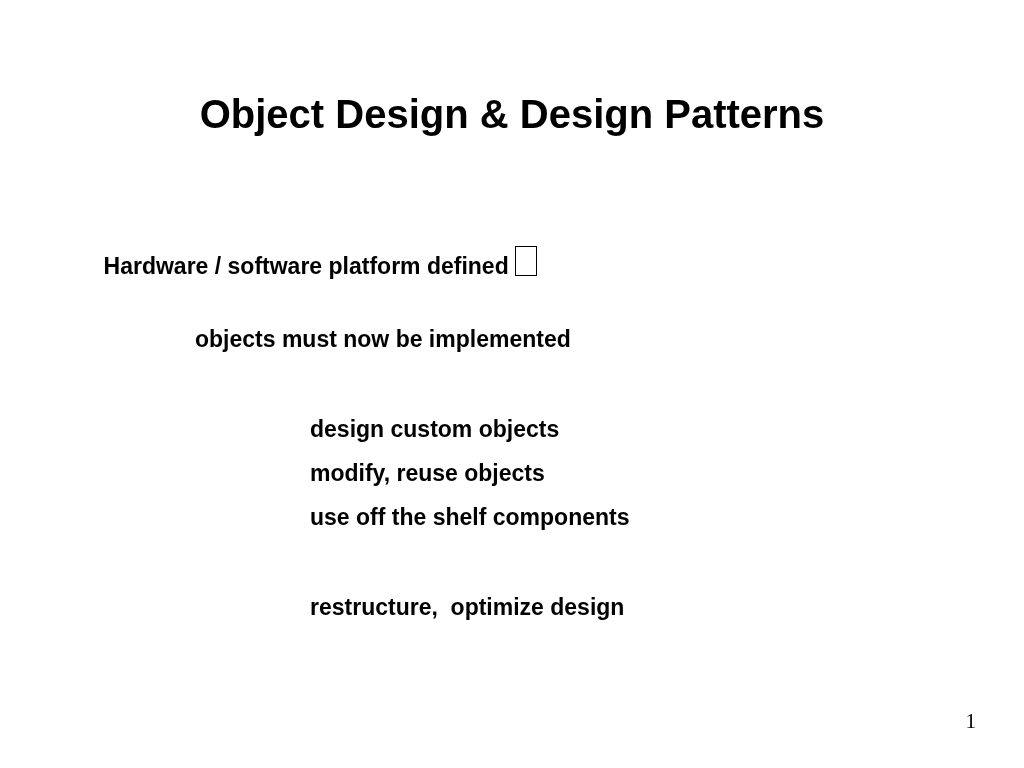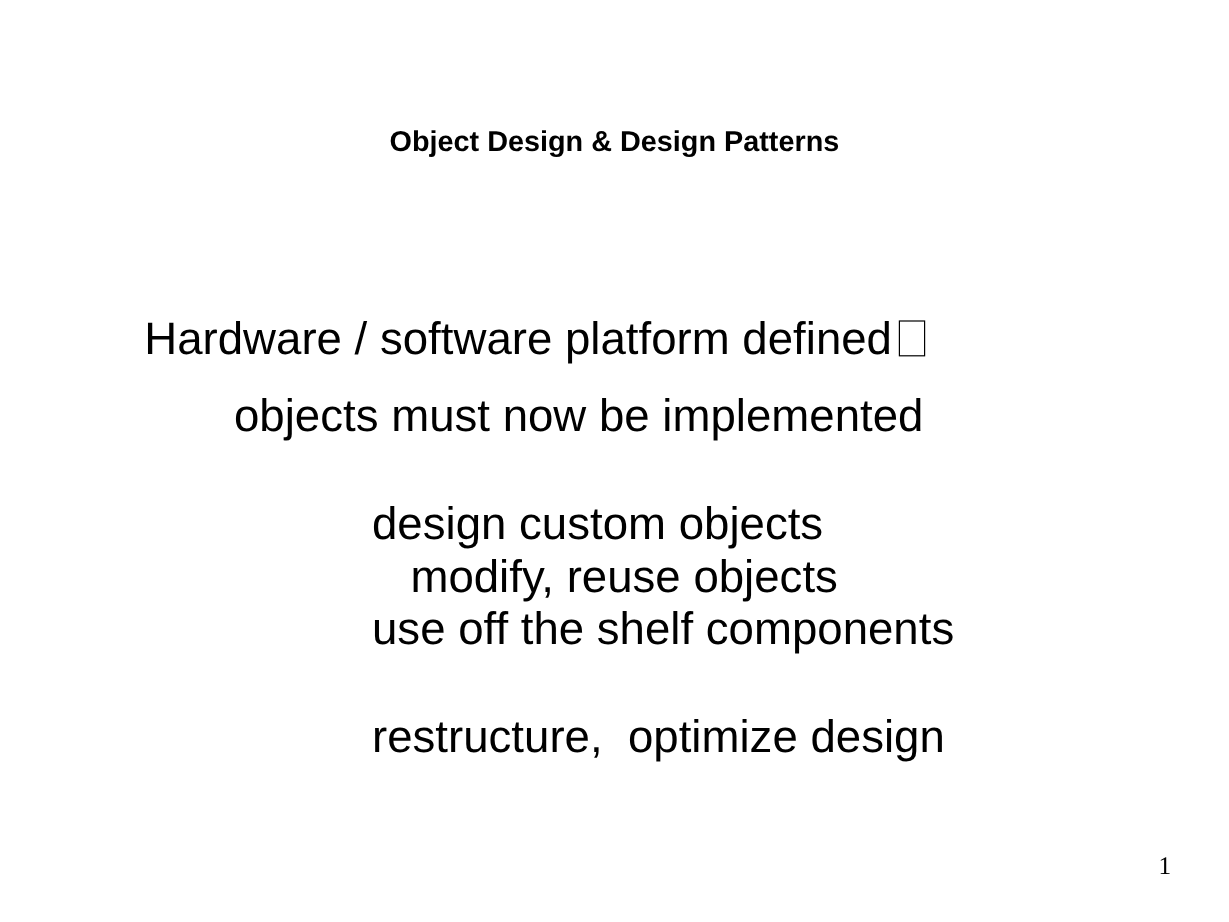--- a/index.html
+++ b/index.html
@@ -14,37 +14,37 @@
       overflow: hidden;
     }
     .slide {
       width: 1024px;
       height: 768px;
       position: relative;
       box-sizing: border-box;
     }
     .title {
       position: absolute;
-      top: 105px;
+      top: 92px;
       left: 0;
       width: 1024px;
       text-align: center;
-      font-size: 24px;
+      font-size: 40px;
       font-weight: bold;
     }
     .body-line {
       position: absolute;
-      font-size: 38px;
-      font-weight: normal;
+      font-size: 23px;
+      font-weight: bold;
       white-space: pre;
     }
     .line1 { top: 219px; left: 78px; }
     .line2 { top: 326px; left: 195px; }
     .line3 { top: 416px; left: 310px; }
-    .line4 { top: 460px; left: 310px; margin-left: 32px; }
+    .line4 { top: 460px; left: 310px; }
     .line5 { top: 504px; left: 310px; }
     .line6 { top: 594px; left: 310px; }
     .page-number {
       position: absolute;
       bottom: 34px;
       right: 48px;
       font-size: 21px;
       font-family: "Times New Roman", Times, serif;
     }
     .missing-glyph {

